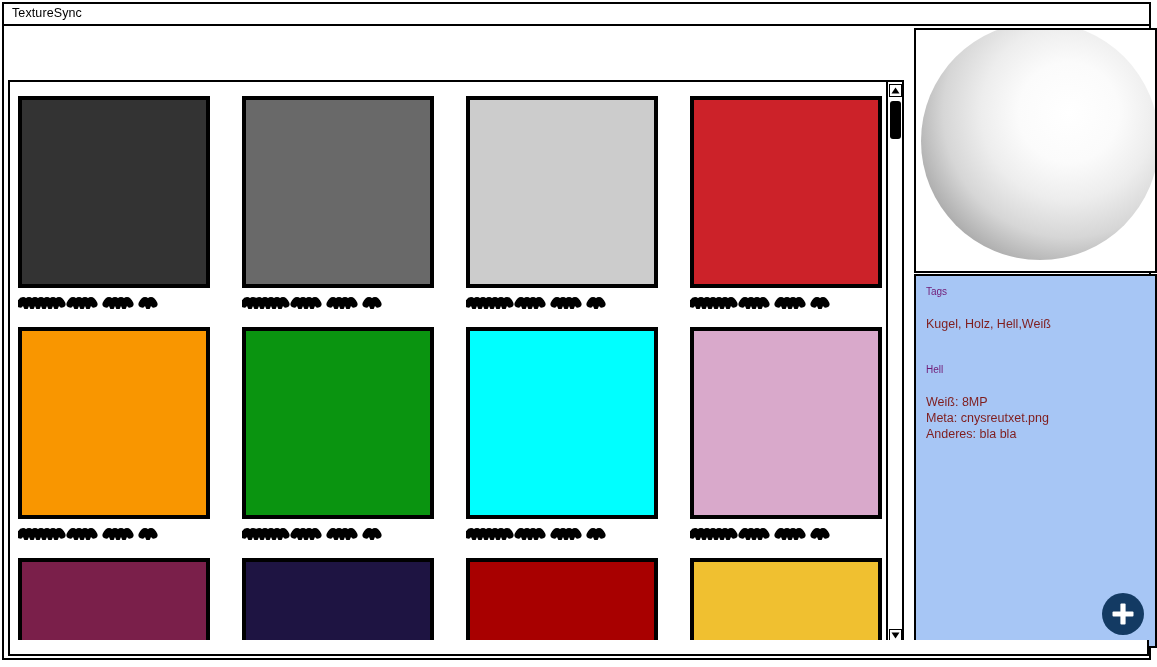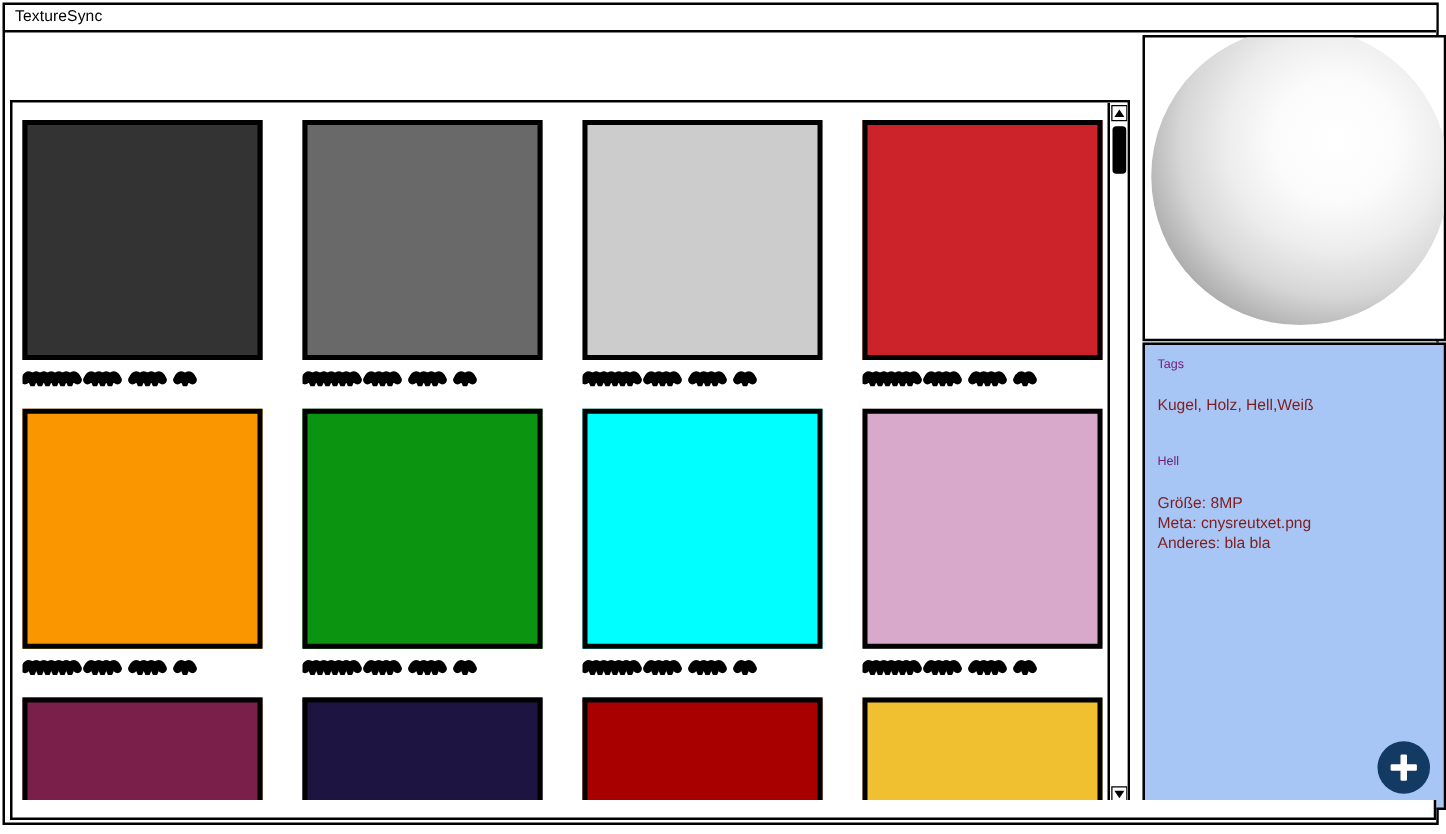--- a/index.html
+++ b/index.html
@@ -335,21 +335,21 @@
 
     <div class="preview-panel">
       <div class="sphere"></div>
     </div>
 
     <div class="info-panel">
       <div class="info-heading h-tags">Tags</div>
       <div class="info-line l-tags">Kugel, Holz, Hell,Weiß</div>
 
       <div class="info-heading h-meta">Hell</div>
-      <div class="info-line l-m0">Größe: 8MP</div>
+      <div class="info-line l-m0">Weiß: 8MP</div>
       <div class="info-line l-m1">Meta: cnysreutxet.png</div>
       <div class="info-line l-m2">Anderes: bla bla</div>
 
       <div class="add-button">
         <svg width="42" height="42" viewBox="0 0 42 42">
           <rect x="18.4" y="10.5" width="5.2" height="21" rx="1" fill="#ffffff"></rect>
           <rect x="10.5" y="18.4" width="21" height="5.2" rx="1" fill="#ffffff"></rect>
         </svg>
       </div>
     </div>

